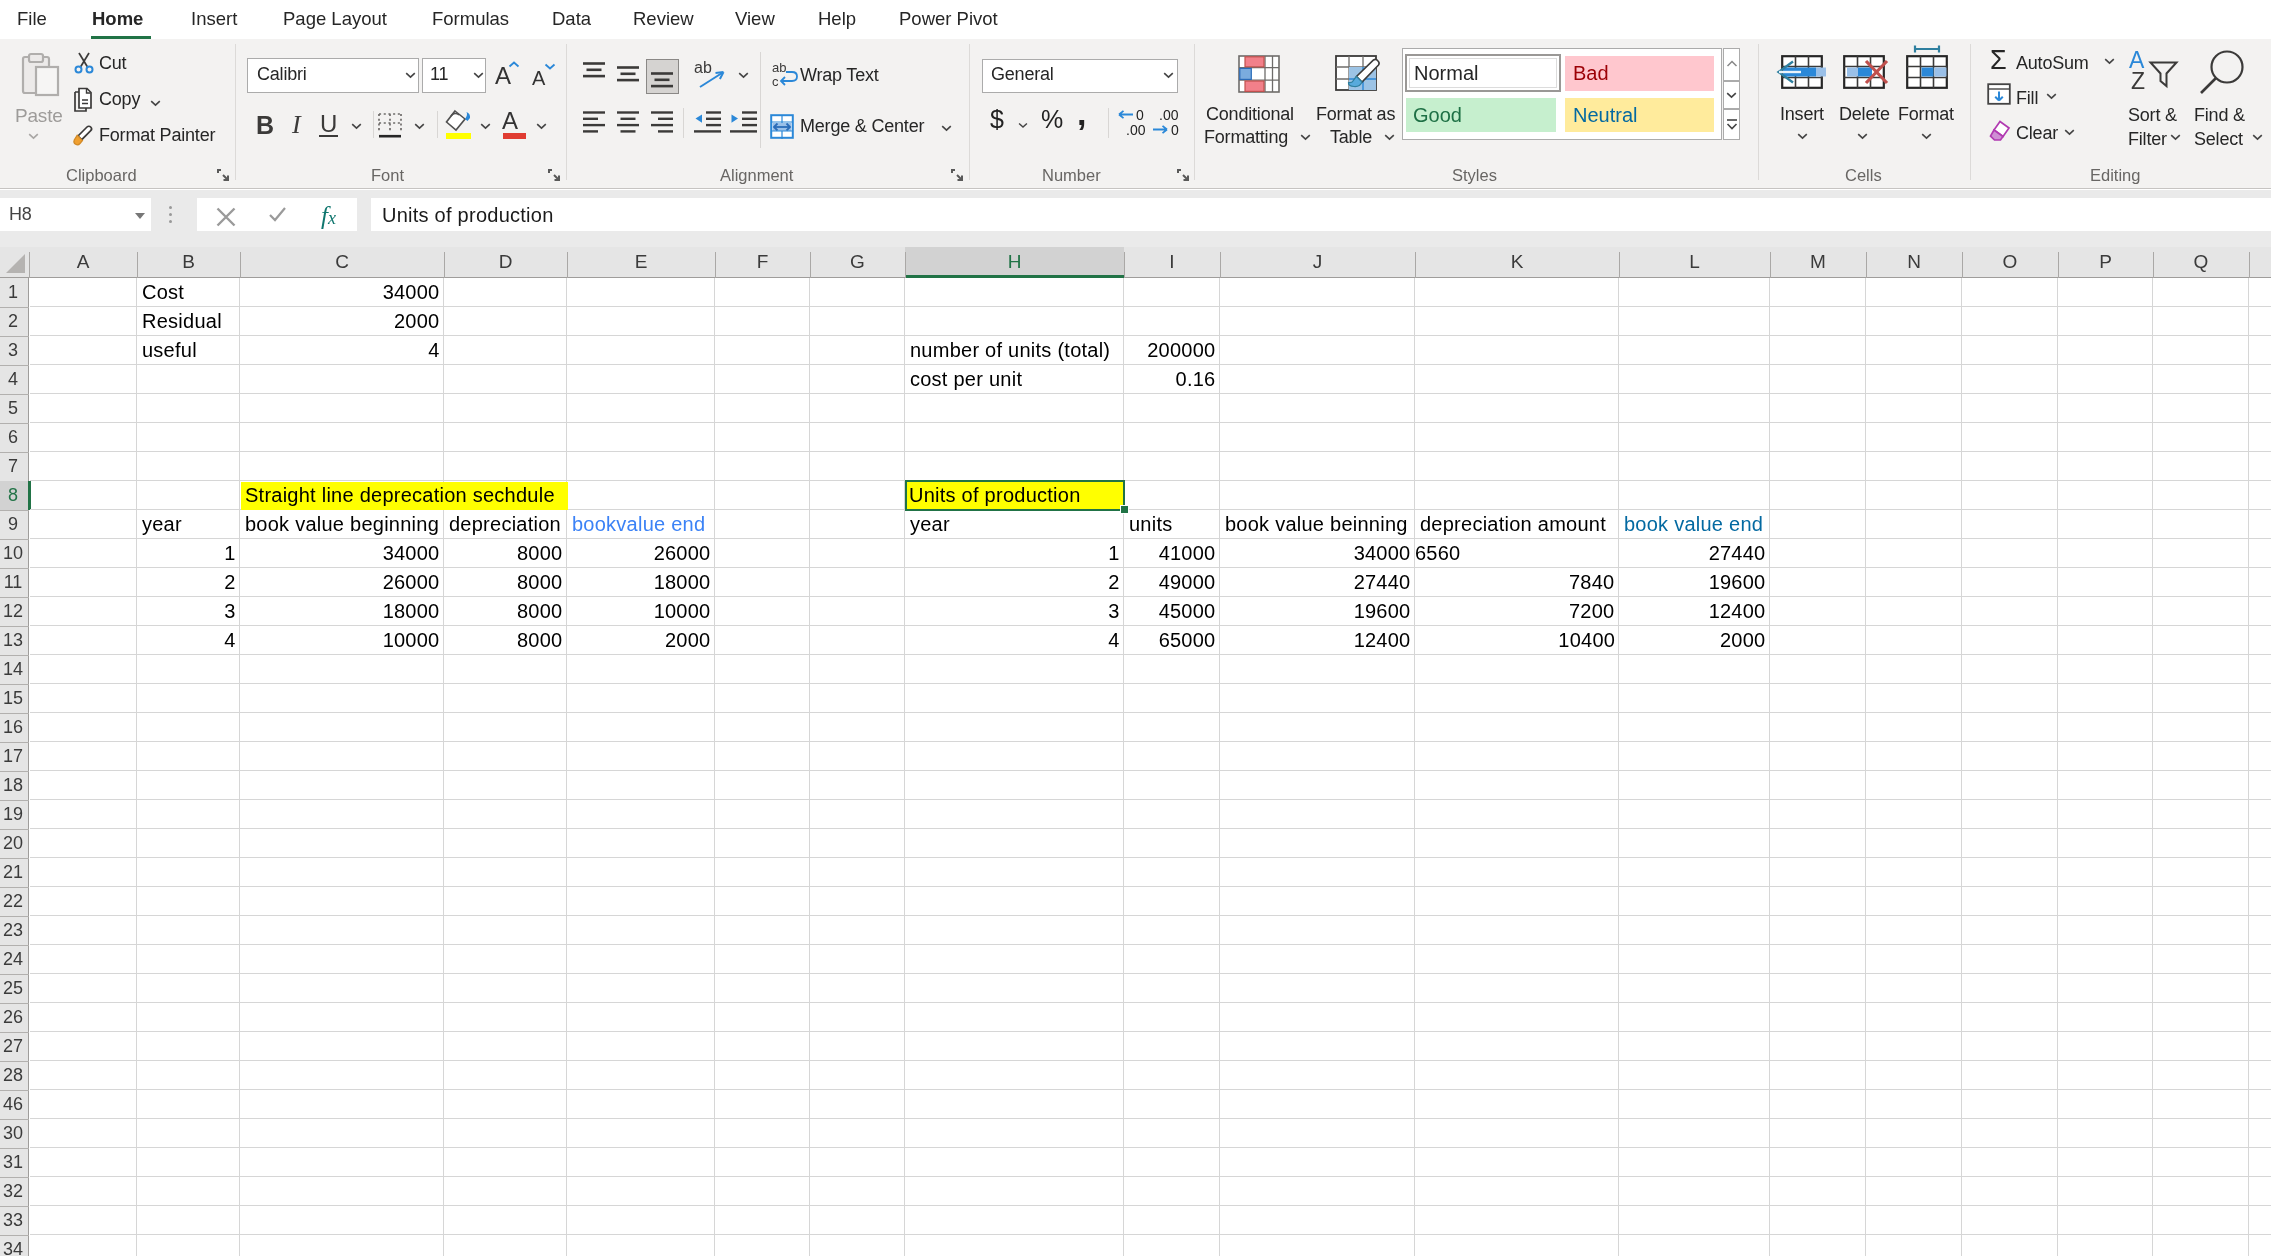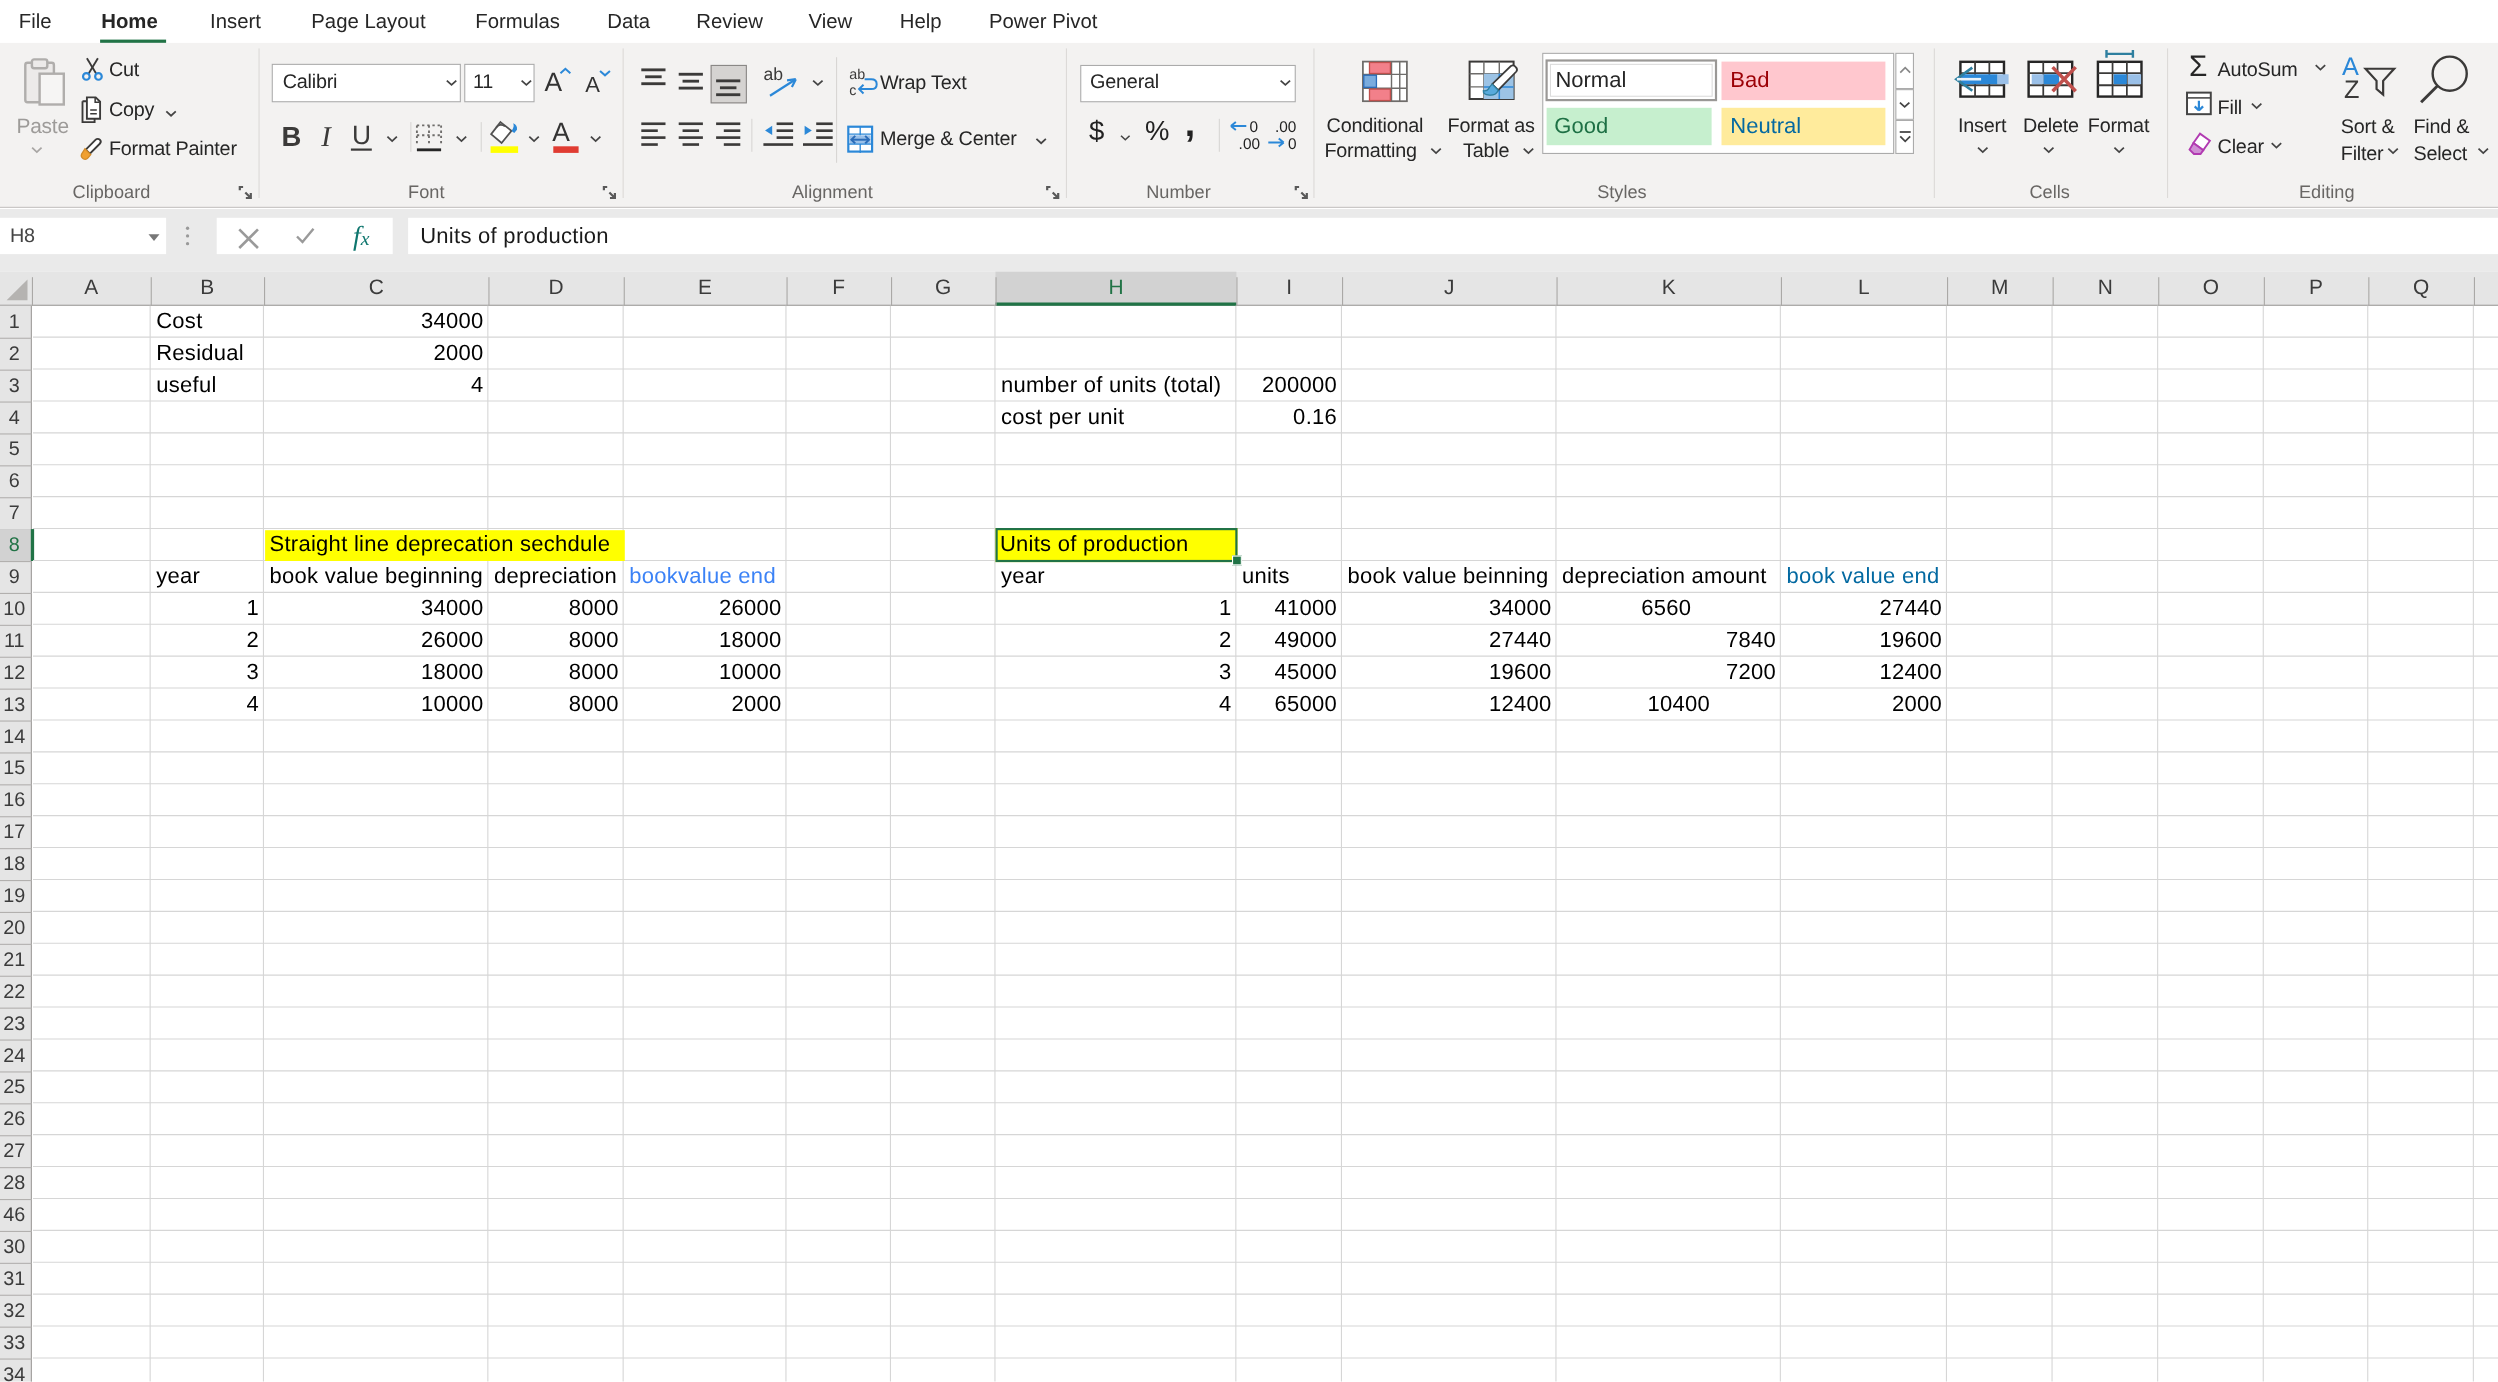--- a/index.html
+++ b/index.html
@@ -580,31 +580,31 @@
 <div class="ct" style="left:240px;width:199.5px;top:597px;text-align:right;color:#000">18000</div>
 <div class="ct" style="left:444px;width:118.5px;top:597px;text-align:right;color:#000">8000</div>
 <div class="ct" style="left:567px;width:143.5px;top:597px;text-align:right;color:#000">10000</div>
 <div class="ct" style="left:137px;width:98.5px;top:626px;text-align:right;color:#000">4</div>
 <div class="ct" style="left:240px;width:199.5px;top:626px;text-align:right;color:#000">10000</div>
 <div class="ct" style="left:444px;width:118.5px;top:626px;text-align:right;color:#000">8000</div>
 <div class="ct" style="left:567px;width:143.5px;top:626px;text-align:right;color:#000">2000</div>
 <div class="ct" style="left:905px;width:214.5px;top:539px;text-align:right;color:#000">1</div>
 <div class="ct" style="left:1124px;width:91.5px;top:539px;text-align:right;color:#000">41000</div>
 <div class="ct" style="left:1220px;width:190.5px;top:539px;text-align:right;color:#000">34000</div>
-<div class="ct" style="left:1415px;width:199.5px;top:539px;text-align:center;color:#000">6560</div>
+<div class="ct" style="left:1415px;width:199.5px;top:539px;text-align:left;color:#000">6560</div>
 <div class="ct" style="left:1619px;width:146.5px;top:539px;text-align:right;color:#000">27440</div>
 <div class="ct" style="left:905px;width:214.5px;top:568px;text-align:right;color:#000">2</div>
 <div class="ct" style="left:1124px;width:91.5px;top:568px;text-align:right;color:#000">49000</div>
 <div class="ct" style="left:1220px;width:190.5px;top:568px;text-align:right;color:#000">27440</div>
 <div class="ct" style="left:1415px;width:199.5px;top:568px;text-align:right;color:#000">7840</div>
 <div class="ct" style="left:1619px;width:146.5px;top:568px;text-align:right;color:#000">19600</div>
 <div class="ct" style="left:905px;width:214.5px;top:597px;text-align:right;color:#000">3</div>
 <div class="ct" style="left:1124px;width:91.5px;top:597px;text-align:right;color:#000">45000</div>
 <div class="ct" style="left:1220px;width:190.5px;top:597px;text-align:right;color:#000">19600</div>
 <div class="ct" style="left:1415px;width:199.5px;top:597px;text-align:right;color:#000">7200</div>
 <div class="ct" style="left:1619px;width:146.5px;top:597px;text-align:right;color:#000">12400</div>
 <div class="ct" style="left:905px;width:214.5px;top:626px;text-align:right;color:#000">4</div>
 <div class="ct" style="left:1124px;width:91.5px;top:626px;text-align:right;color:#000">65000</div>
 <div class="ct" style="left:1220px;width:190.5px;top:626px;text-align:right;color:#000">12400</div>
-<div class="ct" style="left:1355px;width:199.5px;top:626px;text-align:right;color:#000">10400</div>
+<div class="ct" style="left:1487px;width:199.5px;top:626px;text-align:center;color:#000">10400</div>
 <div class="ct" style="left:1619px;width:146.5px;top:626px;text-align:right;color:#000">2000</div>
 <div class="a" style="left:905px;top:480px;width:220px;height:31px;border:2.5px solid #217346;background:#ffff00"></div>
 <div class="ct" style="left:909px;top:481px">Units of production</div>
 <div class="a" style="left:1120px;top:505px;width:9px;height:9px;background:#217346;border:1.5px solid #fff"></div>
 </body></html>

